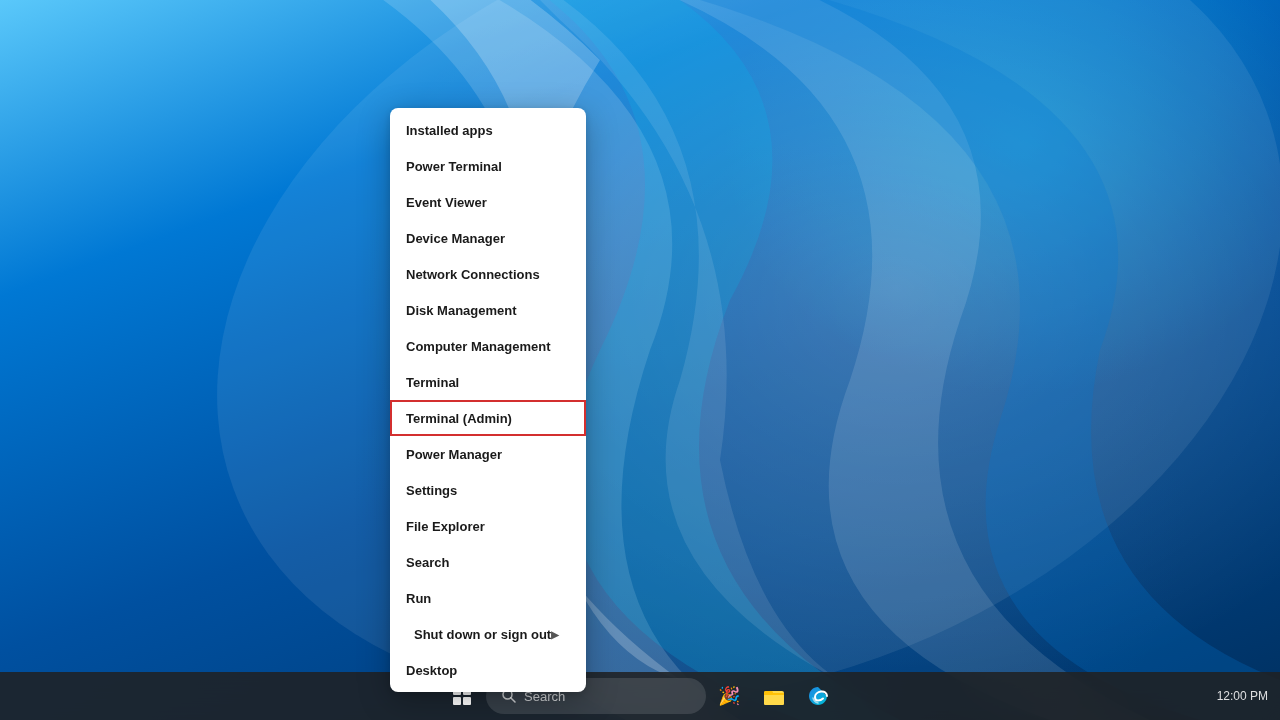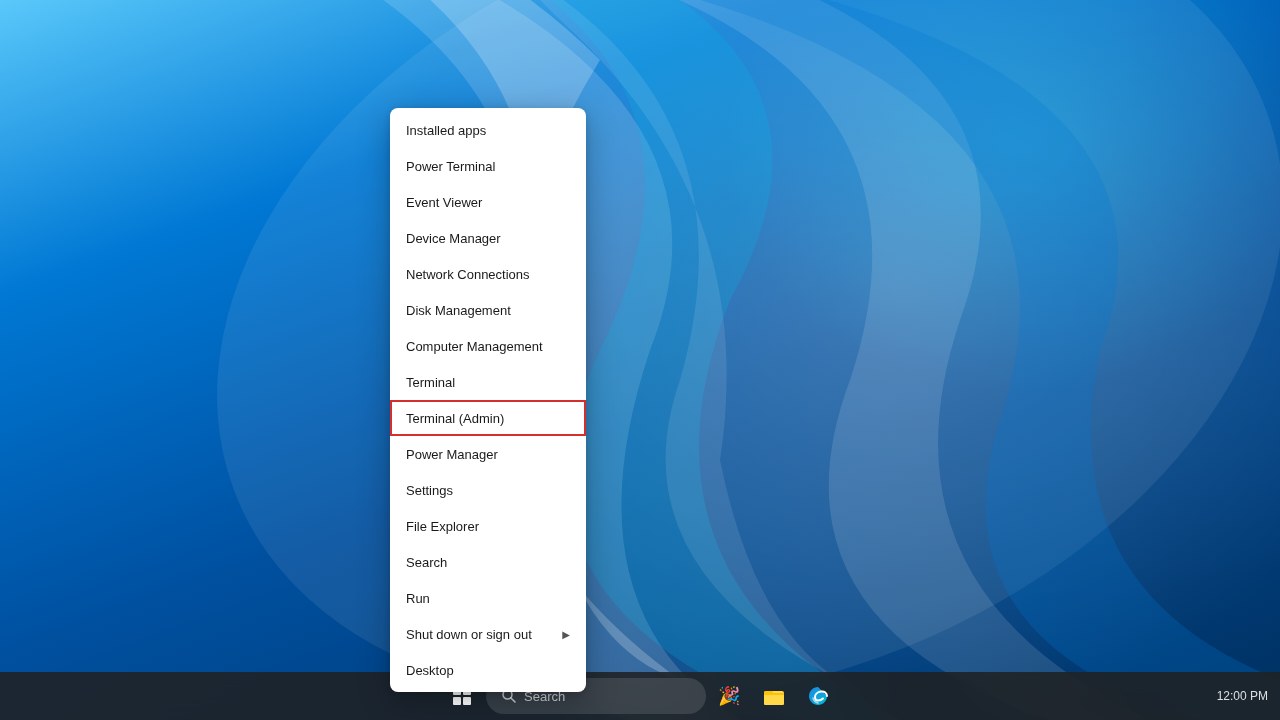--- a/index.html
+++ b/index.html
@@ -100,31 +100,32 @@
     .menu-item {
       display: flex;
       align-items: center;
       padding: 0 16px;
       height: 36px;
       cursor: pointer;
       font-size: 13px;
       color: #1a1a1a;
       white-space: nowrap;
       position: relative;
+      font-weight: bold;
     }
 
     .menu-item.highlighted {
       outline: 2px solid #d32f2f;
       outline-offset: -2px;
       background: #fff;
       border-radius: 0;
     }
 
     .menu-item.has-submenu {
-      justify-content: space-between;
+      margin-left: 8px;
     }
 
     .submenu-arrow {
       color: #555;
       font-size: 10px;
     }
 
     .taskbar-icon-emoji {
       font-size: 18px;
     }

